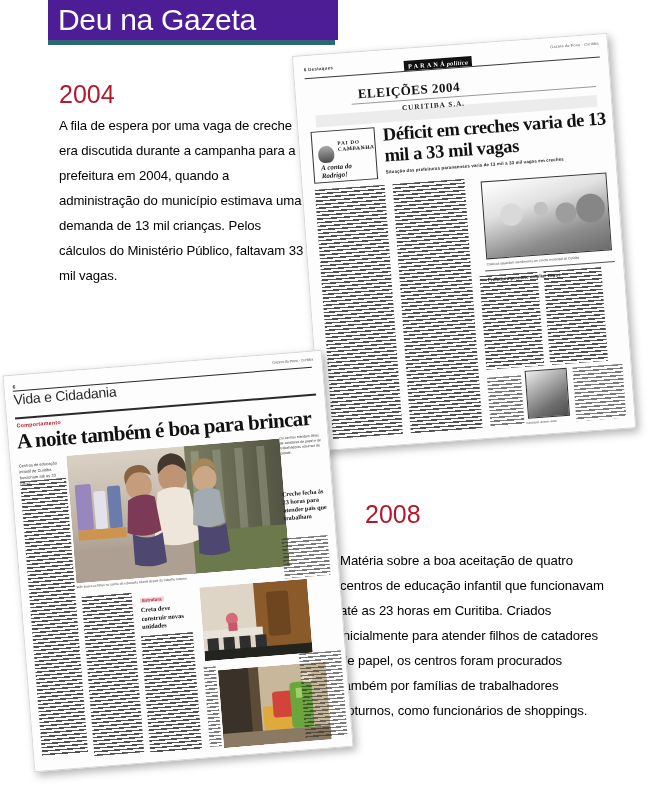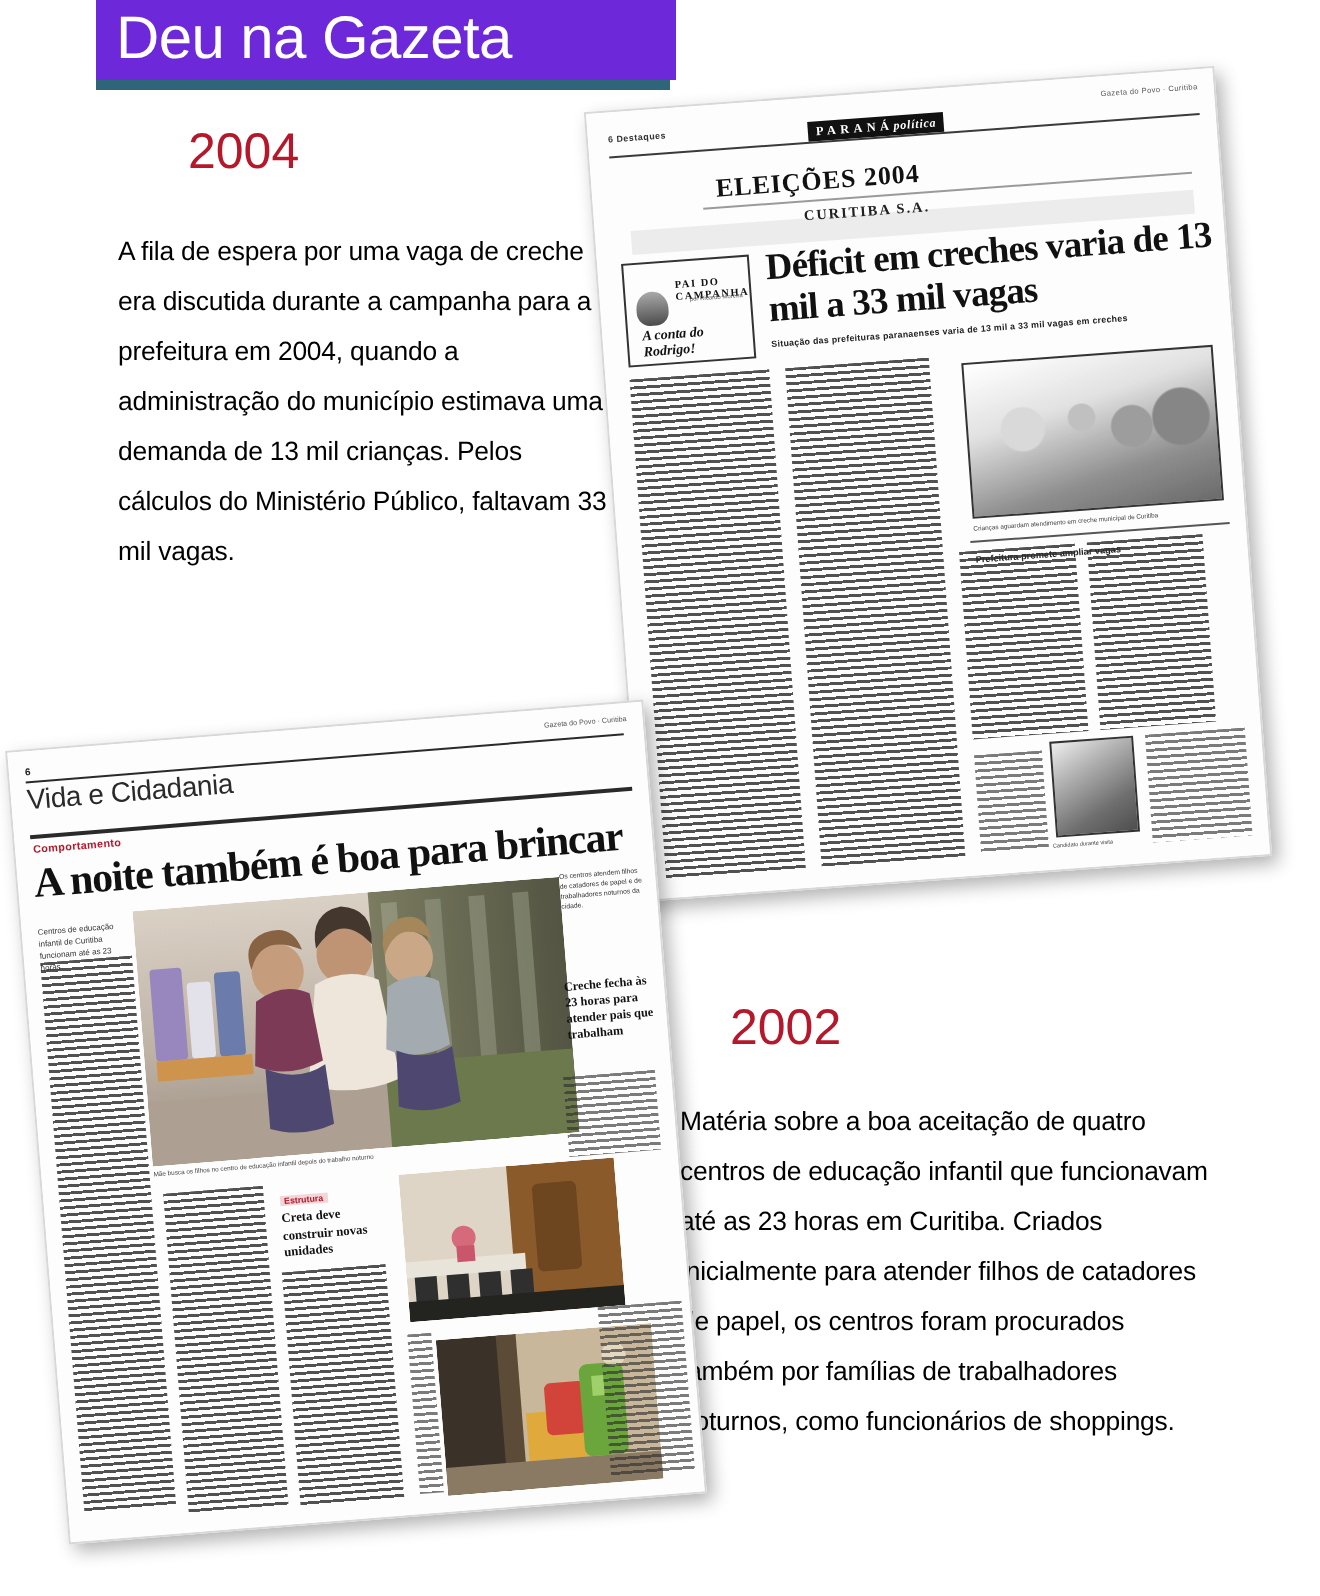--- a/index.html
+++ b/index.html
@@ -13,21 +13,21 @@
     overflow: hidden;
     font-family: "Liberation Sans", sans-serif;
     color: #231f20;
   }
 
   
   #header-banner {
     position: absolute;
     left: 48px; top: 0px;
     width: 290px; height: 40px;
-    background: #6d28d9;
+    background: #4c1d95;
   }
   #header-title {
     position: absolute;
     left: 10px; top: 1px;
     font-size: 30px;
     font-weight: 400;
     letter-spacing: -0.3px;
     color: #ffffff;
     white-space: nowrap;
     line-height: 38px;
@@ -49,21 +49,21 @@
     line-height: 28px;
   }
   .body-copy {
     position: absolute;
     font-size: 13.2px;
     line-height: 25px;
     color: #000000;
     letter-spacing: -0.1px;
   }
 
-  #year-2004 { left: 59px; top: 62px; margin-left: 35px; }
+  #year-2004 { left: 59px; top: 80px; }
   #copy-2004 {
     left: 59px; top: 113px;
     width: 250px;
     text-align: left;
   }
 
   #year-2008 { left: 365px; top: 500px; }
   #copy-2008 {
     left: 340px; top: 548px;
     width: 272px;
@@ -319,21 +319,21 @@
 <body>
 
 <div id="header-banner">
   <div id="header-title">Deu na Gazeta</div>
 </div>
 <div id="header-underline"></div>
 
 <div class="year-heading" id="year-2004">2004</div>
 <div class="body-copy" id="copy-2004">A fila de espera por uma vaga de creche era discutida durante a campanha para a prefeitura em 2004, quando a administração do município estimava uma demanda de 13 mil crianças. Pelos cálculos do Ministério Público, faltavam 33 mil vagas.</div>
 
-<div class="year-heading" id="year-2008">2002</div>
+<div class="year-heading" id="year-2008">2008</div>
 <div class="body-copy" id="copy-2008">Matéria sobre a boa aceitação de quatro centros de educação infantil que funcionavam até as 23 horas em Curitiba. Criados inicialmente para atender filhos de catadores de papel, os centros foram procurados também por famílias de trabalhadores noturnos, como funcionários de shoppings.</div>
 
 <div class="clipping" id="clipping-2004">
   <div class="clip-inner">
 
     <div id="clip2004-folio">6 Destaques</div>
     <div id="clip2004-dateline">Gazeta do Povo · Curitiba</div>
     <div id="clip2004-masthead"><span>PARANÁ</span><i>política</i></div>
     <div id="clip2004-topline"></div>
 

